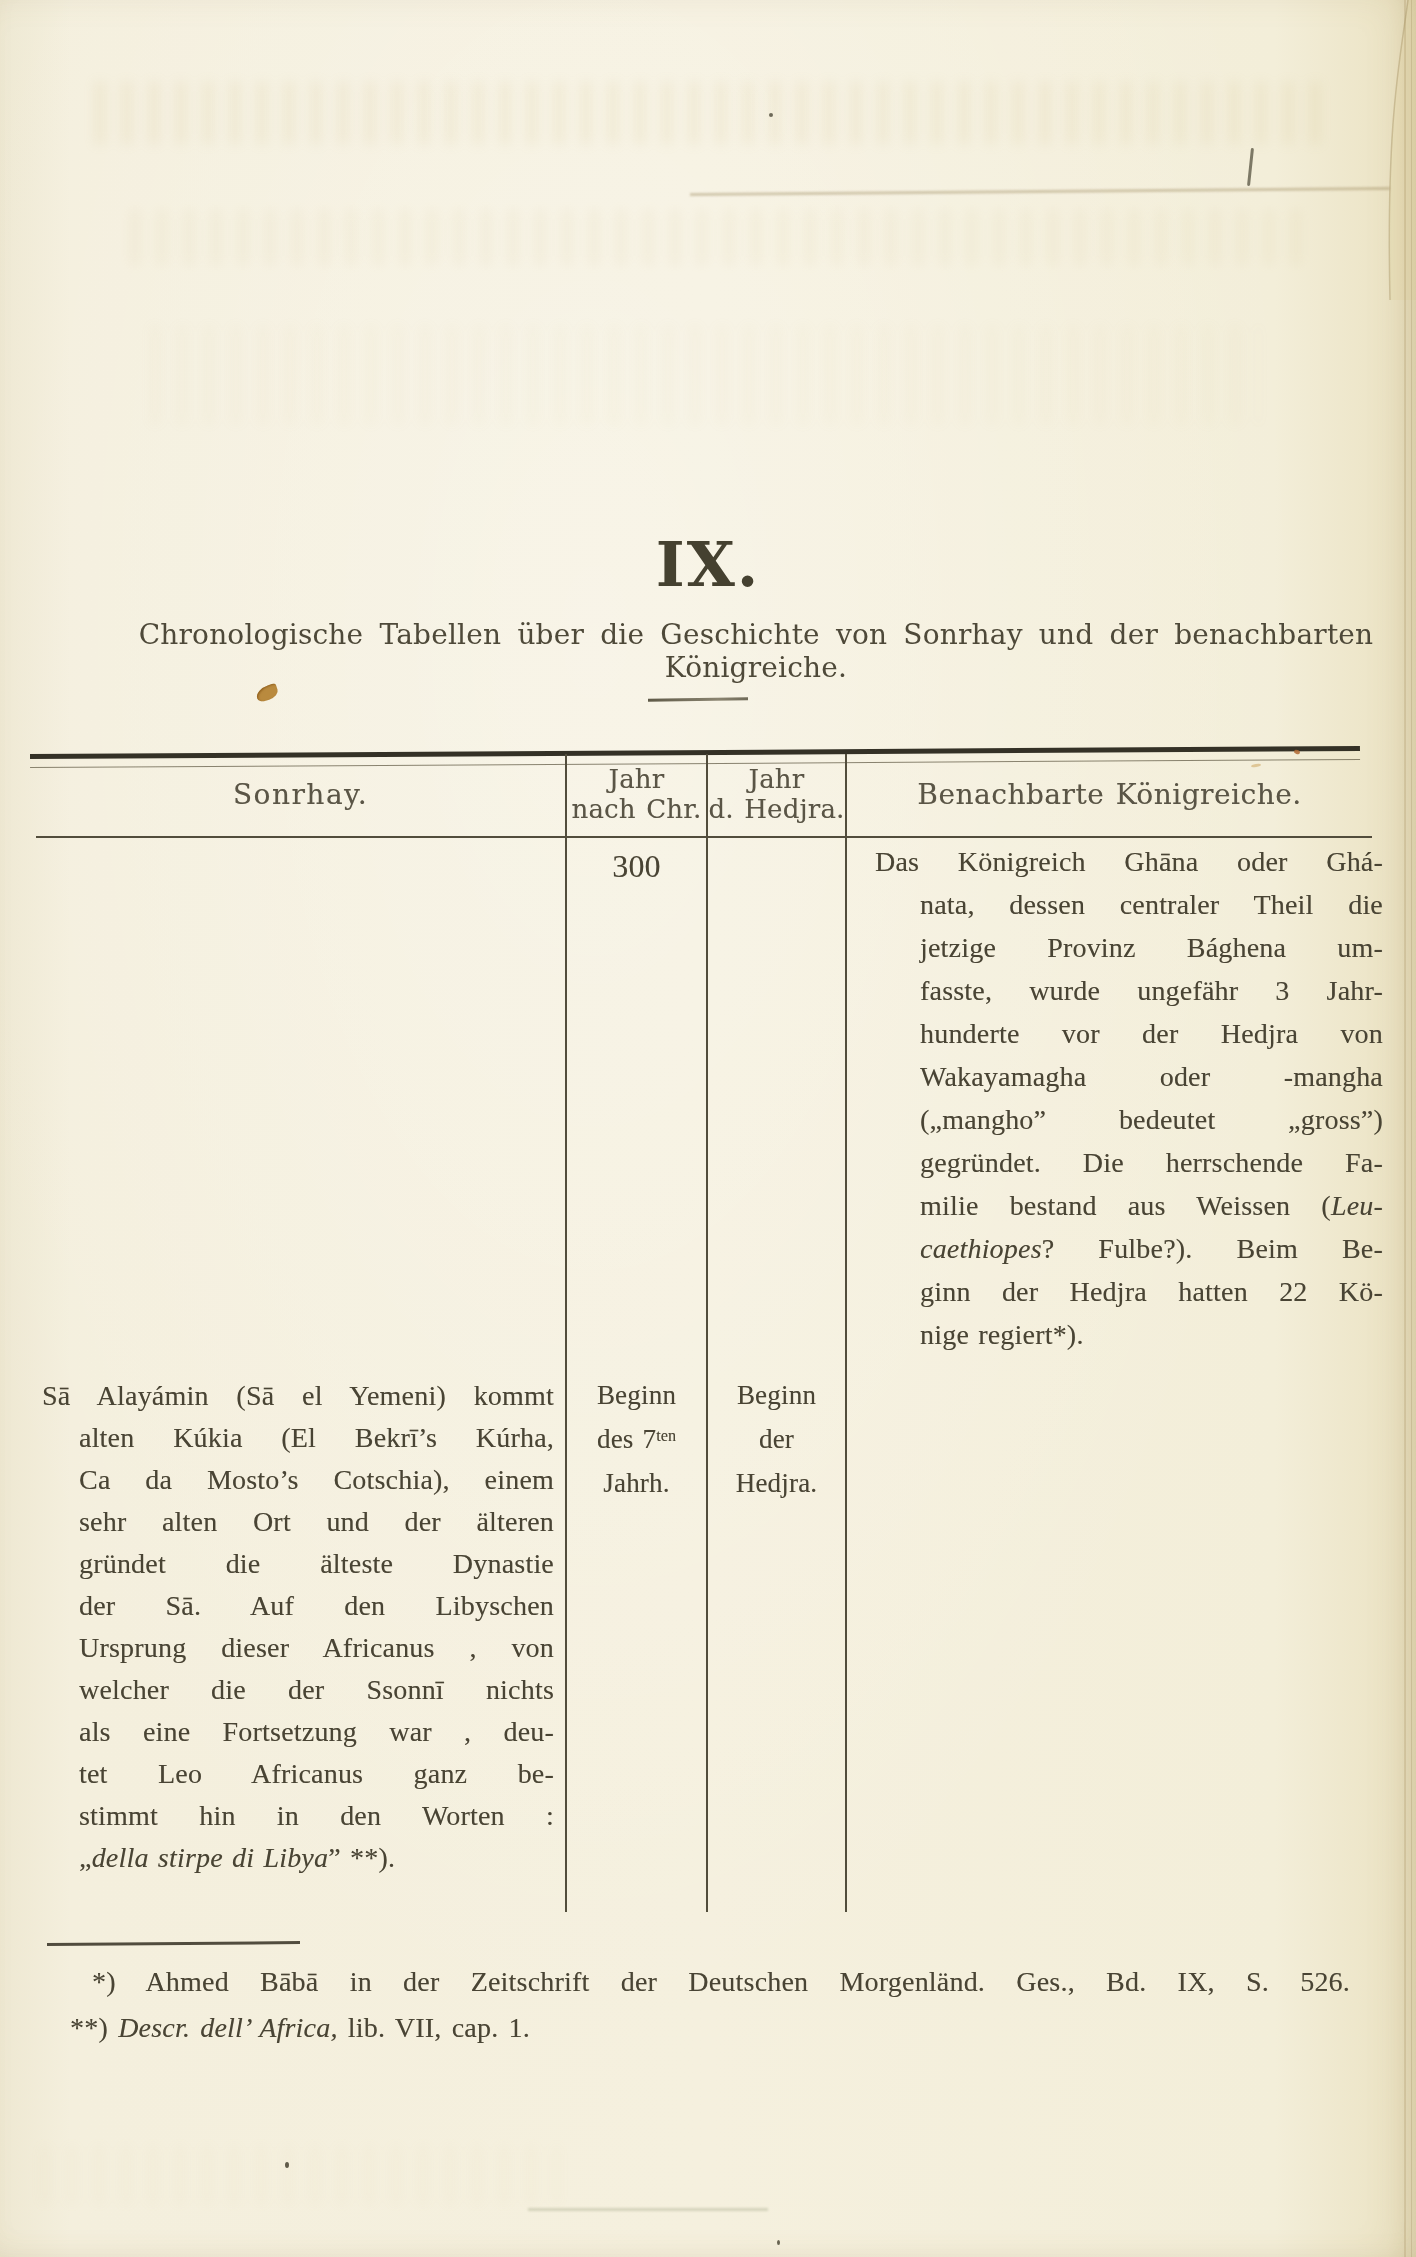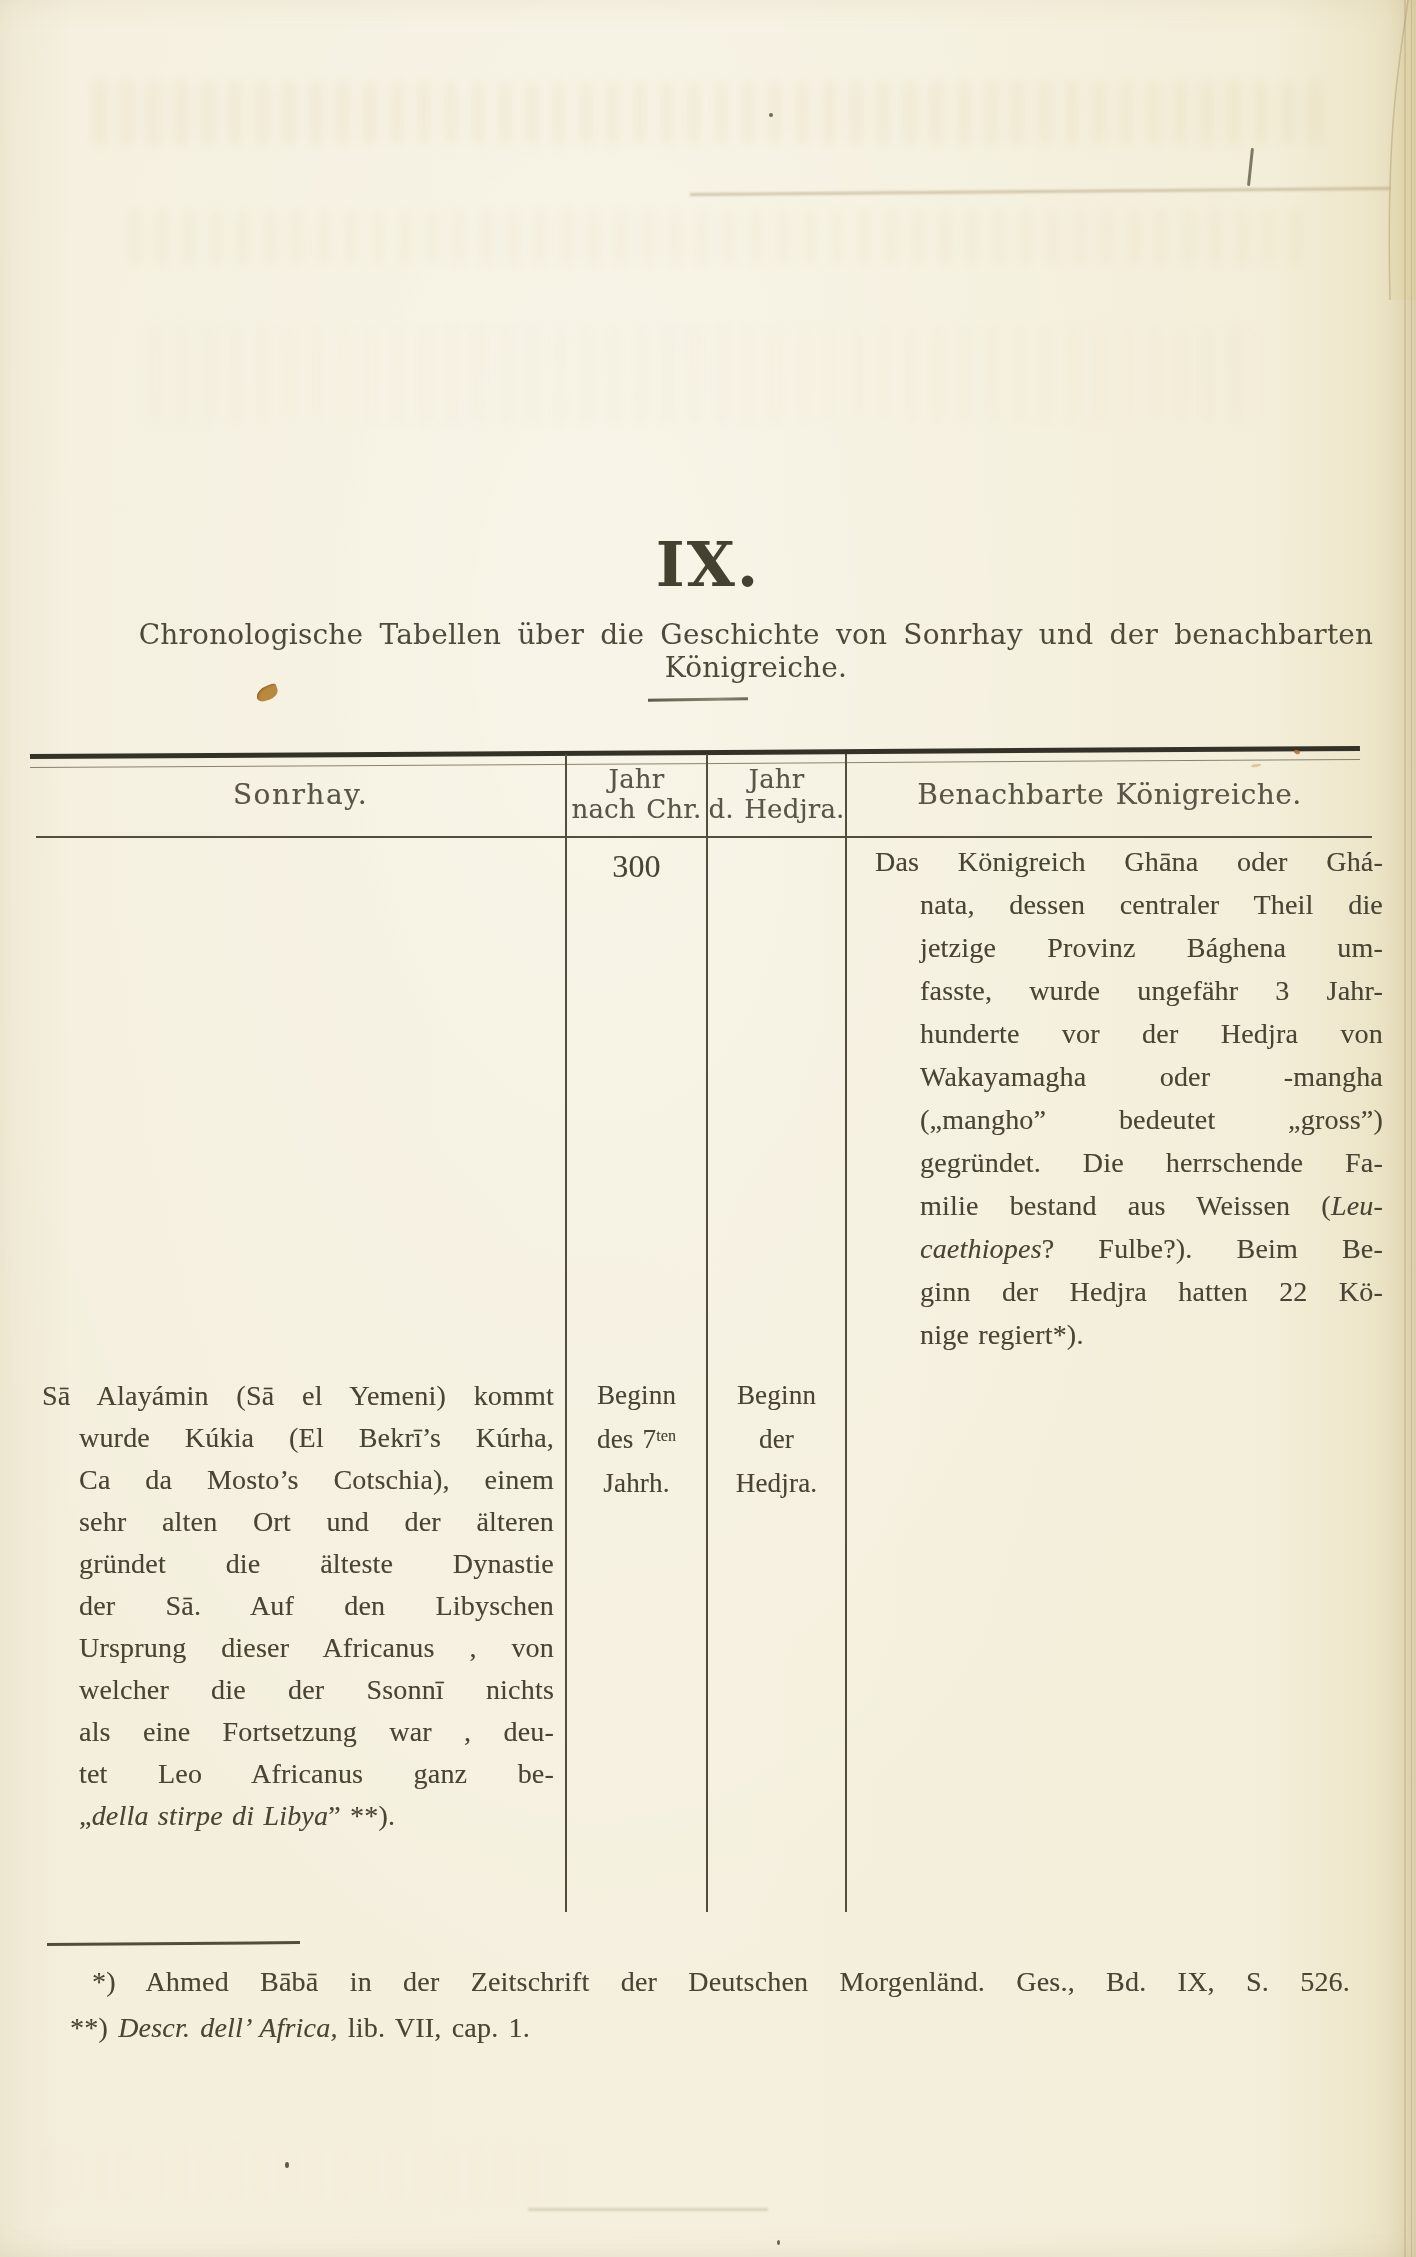--- a/index.html
+++ b/index.html
@@ -125,29 +125,30 @@
         <div class="tline just ind1"><span>(„mangho” bedeutet „gross”)</span></div>
         <div class="tline just ind1"><span>gegründet. Die herrschende Fa-</span></div>
         <div class="tline just ind1"><span>milie bestand aus Weissen (</span><span class="it">Leu-</span></div>
         <div class="tline just ind1"><span class="it">caethiopes</span><span>? Fulbe?). Beim Be-</span></div>
         <div class="tline just ind1"><span>ginn der Hedjra hatten 22 Kö-</span></div>
         <div class="tline ind1"><span>nige regiert*).</span></div>
       </div>
 
     <div class="cs2">
         <div class="tline just"><span>Sā Alayámin (Sā el Yemeni) kommt</span></div>
-        <div class="tline just ind1"><span>wurde Kúkia (El Bekrī’s Kúrha,</span></div>
+        <div class="tline just ind1"><span>alten Kúkia (El Bekrī’s Kúrha,</span></div>
         <div class="tline just ind1"><span>Ca da Mosto’s Cotschia), einem</span></div>
         <div class="tline just ind1"><span>sehr alten Ort und der älteren</span></div>
         <div class="tline just ind1"><span>gründet die älteste Dynastie</span></div>
         <div class="tline just ind1"><span>der Sā. Auf den Libyschen</span></div>
         <div class="tline just ind1"><span>Ursprung dieser Africanus , von</span></div>
         <div class="tline just ind1"><span>welcher die der Ssonnī nichts</span></div>
         <div class="tline just ind1"><span>als eine Fortsetzung war , deu-</span></div>
         <div class="tline just ind1"><span>tet Leo Africanus ganz be-</span></div>
+        <div class="tline just ind1"><span>stimmt hin in den Worten :</span></div>
         <div class="tline ind1"><span>„</span><span class="it">della stirpe di Libya</span><span>” **).</span></div>
       </div>
     <div class="cc2">
         <div class="tline ctr"><span>Beginn</span></div>
         <div class="tline ctr"><span>des 7</span><span class="sup">ten</span></div>
         <div class="tline ctr"><span>Jahrh.</span></div>
       </div>
     <div class="ch2">
         <div class="tline ctr"><span>Beginn</span></div>
         <div class="tline ctr"><span>der</span></div>

